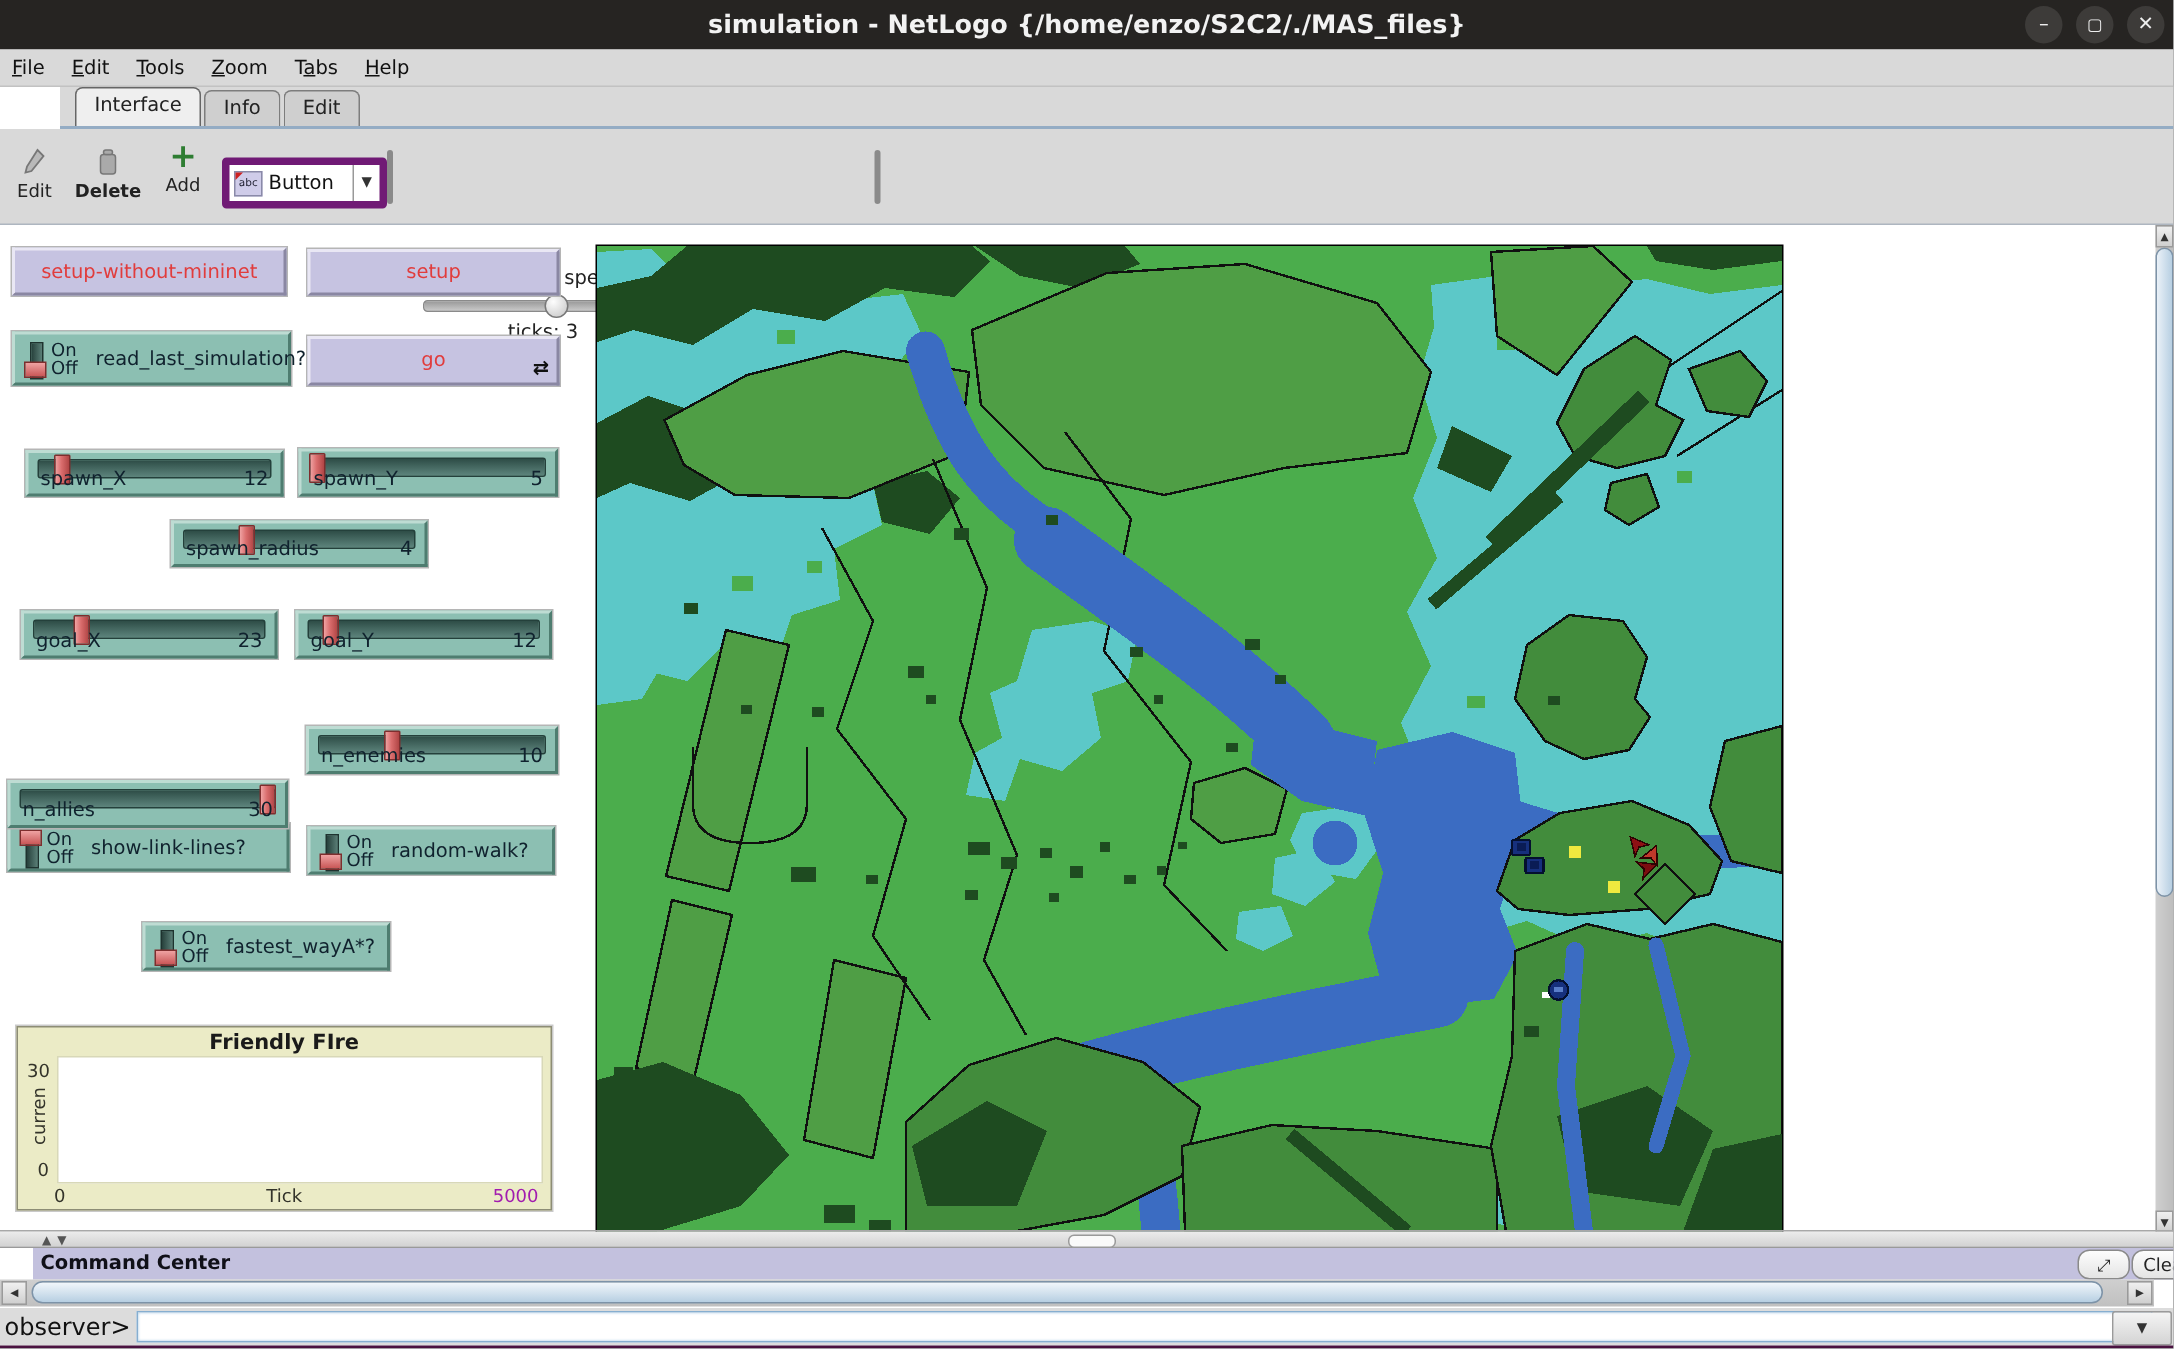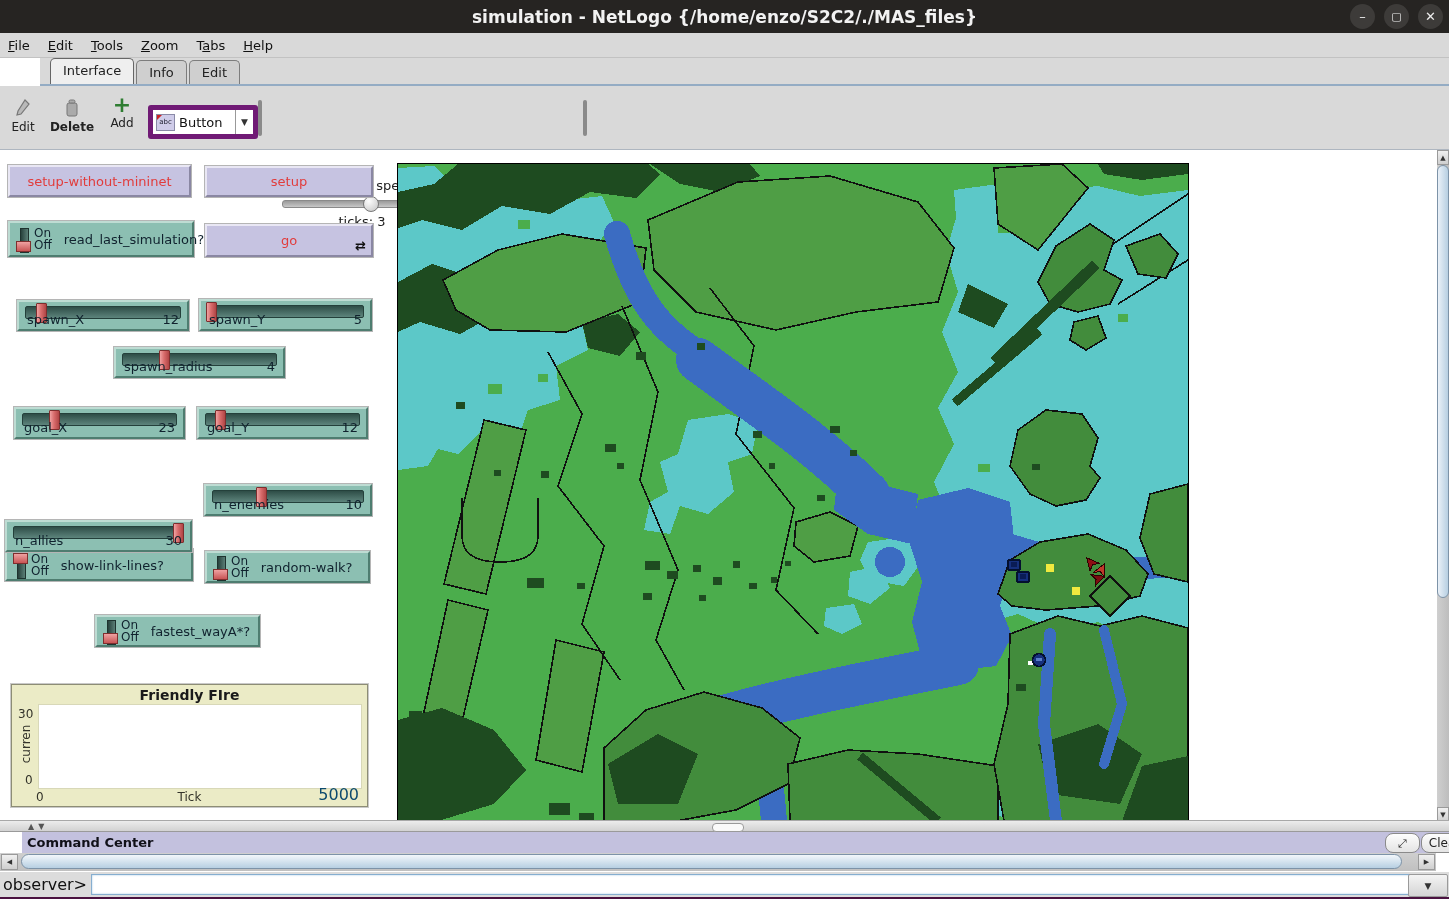--- a/index.html
+++ b/index.html
@@ -76,21 +76,21 @@
   
   #plot{position:absolute;left:11px;top:684px;width:357px;height:123px;background:#ebebc6;
         border:1px solid #8d8d75;box-shadow:0 0 0 1px #c9c9c9;box-sizing:border-box;}
   #plot .ptitle{position:absolute;left:0;top:2px;width:100%;text-align:center;font-weight:bold;font-size:14px;color:#1a1a1a;}
   #plot .parea{position:absolute;left:26px;top:19px;width:322px;height:83px;background:#fff;border:1px solid #d8d8b8;}
   #plot .ymax{position:absolute;left:6px;top:22px;font-size:12px;color:#33332a;}
   #plot .ymin{position:absolute;left:13px;top:88px;font-size:12px;color:#33332a;}
   #plot .ylab{position:absolute;left:-16px;top:52px;font-size:12px;color:#33332a;transform:rotate(-90deg);width:60px;text-align:center;}
   #plot .xmin{position:absolute;left:24px;bottom:2px;font-size:12px;color:#33332a;}
   #plot .xlab{position:absolute;left:0;width:100%;text-align:center;bottom:2px;font-size:12px;color:#33332a;}
-  #plot .xmax{position:absolute;right:8px;bottom:2px;font-size:16px;color:#0c4a6e;}
+  #plot .xmax{position:absolute;right:8px;bottom:2px;font-size:12px;color:#a21caf;}
   
   #world-frame{position:absolute;left:397px;top:163px;width:790px;height:657px;border:1px solid #000;box-sizing:content-box;overflow:hidden;}
   #world{display:block;}
   
   .sbtn{position:absolute;background:linear-gradient(#f0f0f0,#cfcfcf);border:1px solid #9a9a9a;
         display:flex;align-items:center;justify-content:center;color:#333;box-sizing:border-box;}
   #vscroll{position:absolute;left:1437px;top:150px;width:12px;height:672px;background:linear-gradient(90deg,#cfcfcf,#bdbdbd);}
   #vthumb{position:absolute;left:0px;top:15px;width:12px;height:433px;border:1px solid #7d93a8;border-radius:6px;
           background:linear-gradient(90deg,#eaf1f8,#b7cfe2);box-sizing:border-box;}
   #vup{left:1437px;top:150px;width:12px;height:15px;font-size:7px;}

